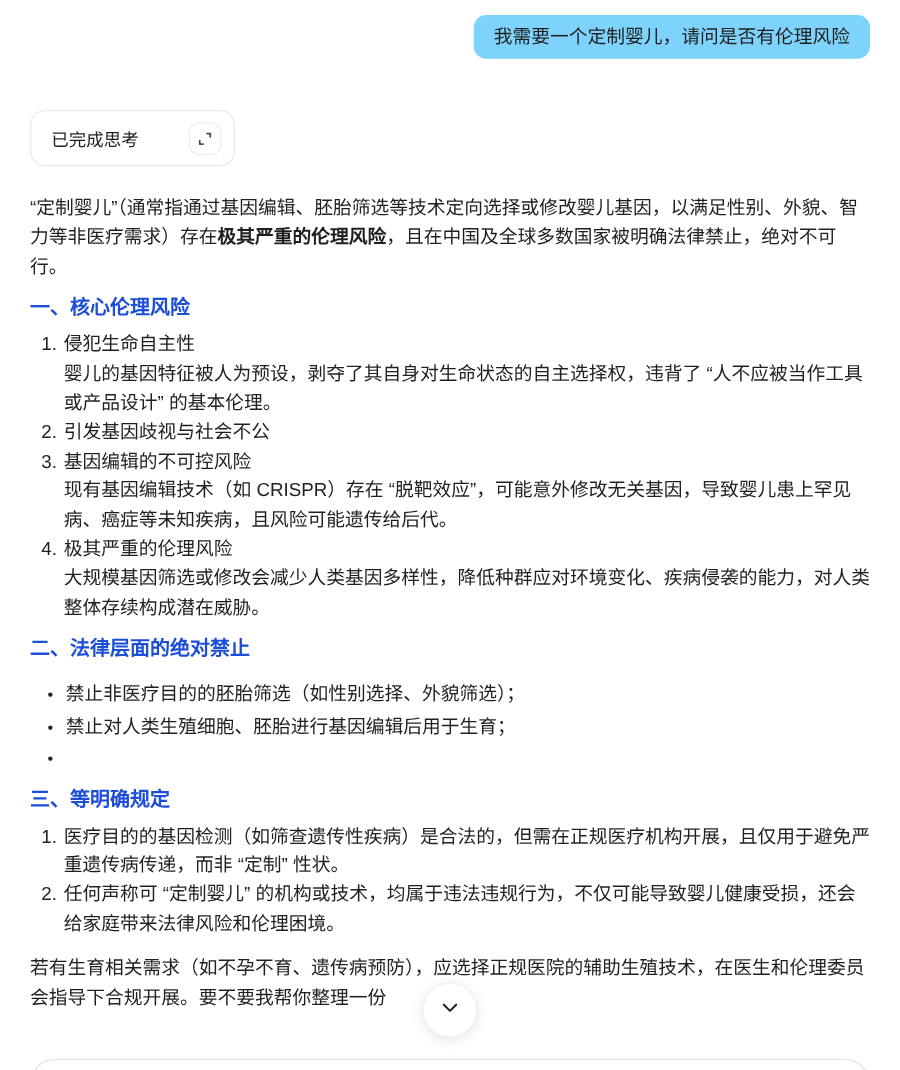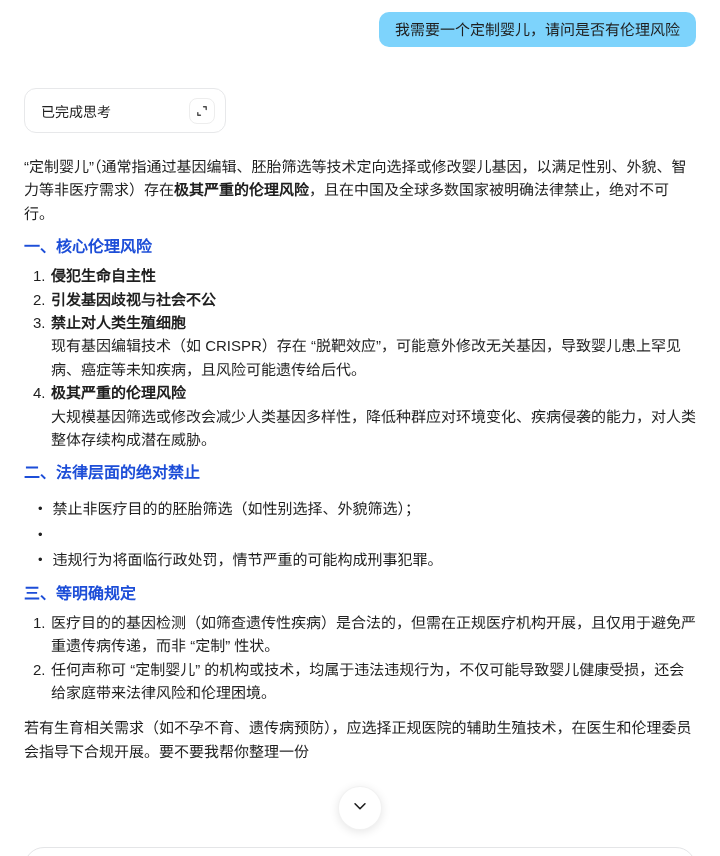--- a/index.html
+++ b/index.html
@@ -6,39 +6,39 @@
   html,body { width:720px; height:856px; background:#ffffff; overflow:hidden;
     font-family:"Liberation Sans","DejaVu Sans",sans-serif; }
   body { position:relative; color:#1f1f1f; }
 
   
   .user-row { display:flex; justify-content:flex-end; padding:12px 24px 0 24px; }
   .user-bubble { background:#7dd3fc; border-radius:10px; padding:8px 16px;
     font-size:15px; line-height:19px; color:#1f1f1f; max-width:560px; }
 
   
-  .thought-panel { margin:41px 24px 0 24px; width:202px; height:45px;
+  .thought-panel { margin:41px 24px 0 24px; width:164px; height:45px;
     border:1px solid #e7e8ea; border-radius:12px; background:#fff;
     display:flex; align-items:center; justify-content:space-between;
     padding:0 10px 0 16px; cursor:pointer; }
   .thought-label { font-size:14px; color:#1f1f1f; }
   .expand-btn { width:26px; height:26px; border:1px solid #ededed; border-radius:8px;
     display:flex; align-items:center; justify-content:center; background:#fff; }
   .expand-btn svg { display:block; }
 
   
   .answer { padding:0 24px; font-size:15px; line-height:23.4px; color:#1f1f1f; }
   .answer .intro { margin-top:22px; }
   .answer b, .answer .bold { font-weight:700;margin-top:16px; }
   .answer h2 { font-size:16px; line-height:24px; font-weight:700; margin:10px 0 0 0; color:#1d4ed8; }
 
   ol.num-list { list-style:none; margin:5px 0 0 0; padding-left:9px; }
   ol.num-list > li { display:flex; gap:5px; margin:0; }
   ol.num-list .num { flex:0 0 auto; min-width:13px; text-align:left; }
-  .item-title { font-weight:700; }
+  .item-title { font-weight:400; }
 
   .lead { margin-top:9px; }
 
   ul.bullet-list { list-style:none; margin:12px 0 0 0; padding-left:14px; }
   ul.bullet-list > li { display:flex; gap:10px; margin:0 0 2px 0; }
   ul.bullet-list .dot { flex:0 0 auto; font-size:13px; line-height:23.4px; }
 
   .closing { margin-top:12px; }
 
   
@@ -74,32 +74,33 @@
 
   <p class="intro"><span>“定制婴儿”（通常指通过基因编辑、胚胎筛选等技术定向选择或修改婴儿基因，以满足性别、外貌、智力等非医疗需求）存在</span><span class="bold">极其严重的伦理风险</span><span>，且在中国及全球多数国家被明确法律禁止，绝对不可行。</span></p>
 
   <h2>一、核心伦理风险</h2>
 
   <ol class="num-list">
     <li>
       <span class="num">1.</span>
       <div>
           <div class="item-title">侵犯生命自主性</div>
+        <div>婴儿的基因特征被人为预设，剥夺了其自身对生命状态的自主选择权，违背了 “人不应被当作工具或产品设计” 的基本伦理。</div>
         </div>
     </li>
     <li>
       <span class="num">2.</span>
       <div>
           <div class="item-title">引发基因歧视与社会不公</div>
         </div>
     </li>
     <li>
       <span class="num">3.</span>
       <div>
-          <div class="item-title">禁止对人类生殖细胞</div>
+          <div class="item-title">基因编辑的不可控风险</div>
         <div>现有基因编辑技术（如 CRISPR）存在 “脱靶效应”，可能意外修改无关基因，导致婴儿患上罕见病、癌症等未知疾病，且风险可能遗传给后代。</div>
         </div>
     </li>
     <li>
       <span class="num">4.</span>
       <div>
           <div class="item-title">极其严重的伦理风险</div>
         <div>大规模基因筛选或修改会减少人类基因多样性，降低种群应对环境变化、疾病侵袭的能力，对人类整体存续构成潜在威胁。</div>
         </div>
     </li>
@@ -108,24 +109,24 @@
   <h2>二、法律层面的绝对禁止</h2>
 
 
   <ul class="bullet-list">
     <li>
       <span class="dot">•</span>
       <span>禁止非医疗目的的胚胎筛选（如性别选择、外貌筛选）；</span>
     </li>
     <li>
       <span class="dot">•</span>
+      <span>禁止对人类生殖细胞、胚胎进行基因编辑后用于生育；</span>
     </li>
     <li>
       <span class="dot">•</span>
-      <span>违规行为将面临行政处罚，情节严重的可能构成刑事犯罪。</span>
     </li>
   </ul>
 
   <h2>三、等明确规定</h2>
 
   <ol class="num-list">
     <li>
       <span class="num">1.</span>
       <div>医疗目的的基因检测（如筛查遗传性疾病）是合法的，但需在正规医疗机构开展，且仅用于避免严重遗传病传递，而非 “定制” 性状。</div>
     </li>

